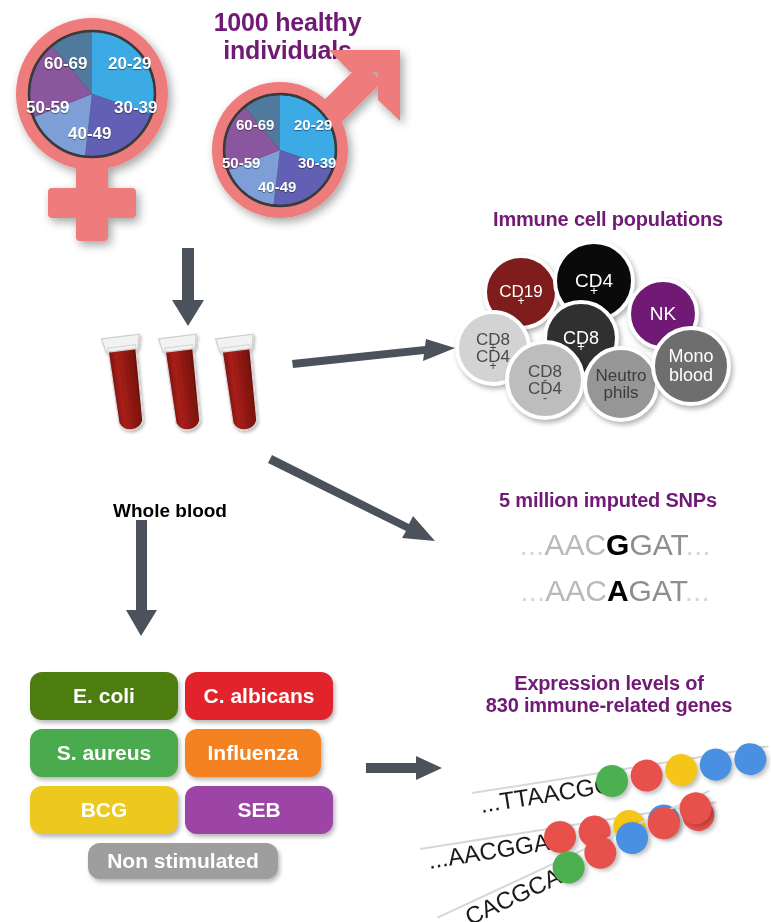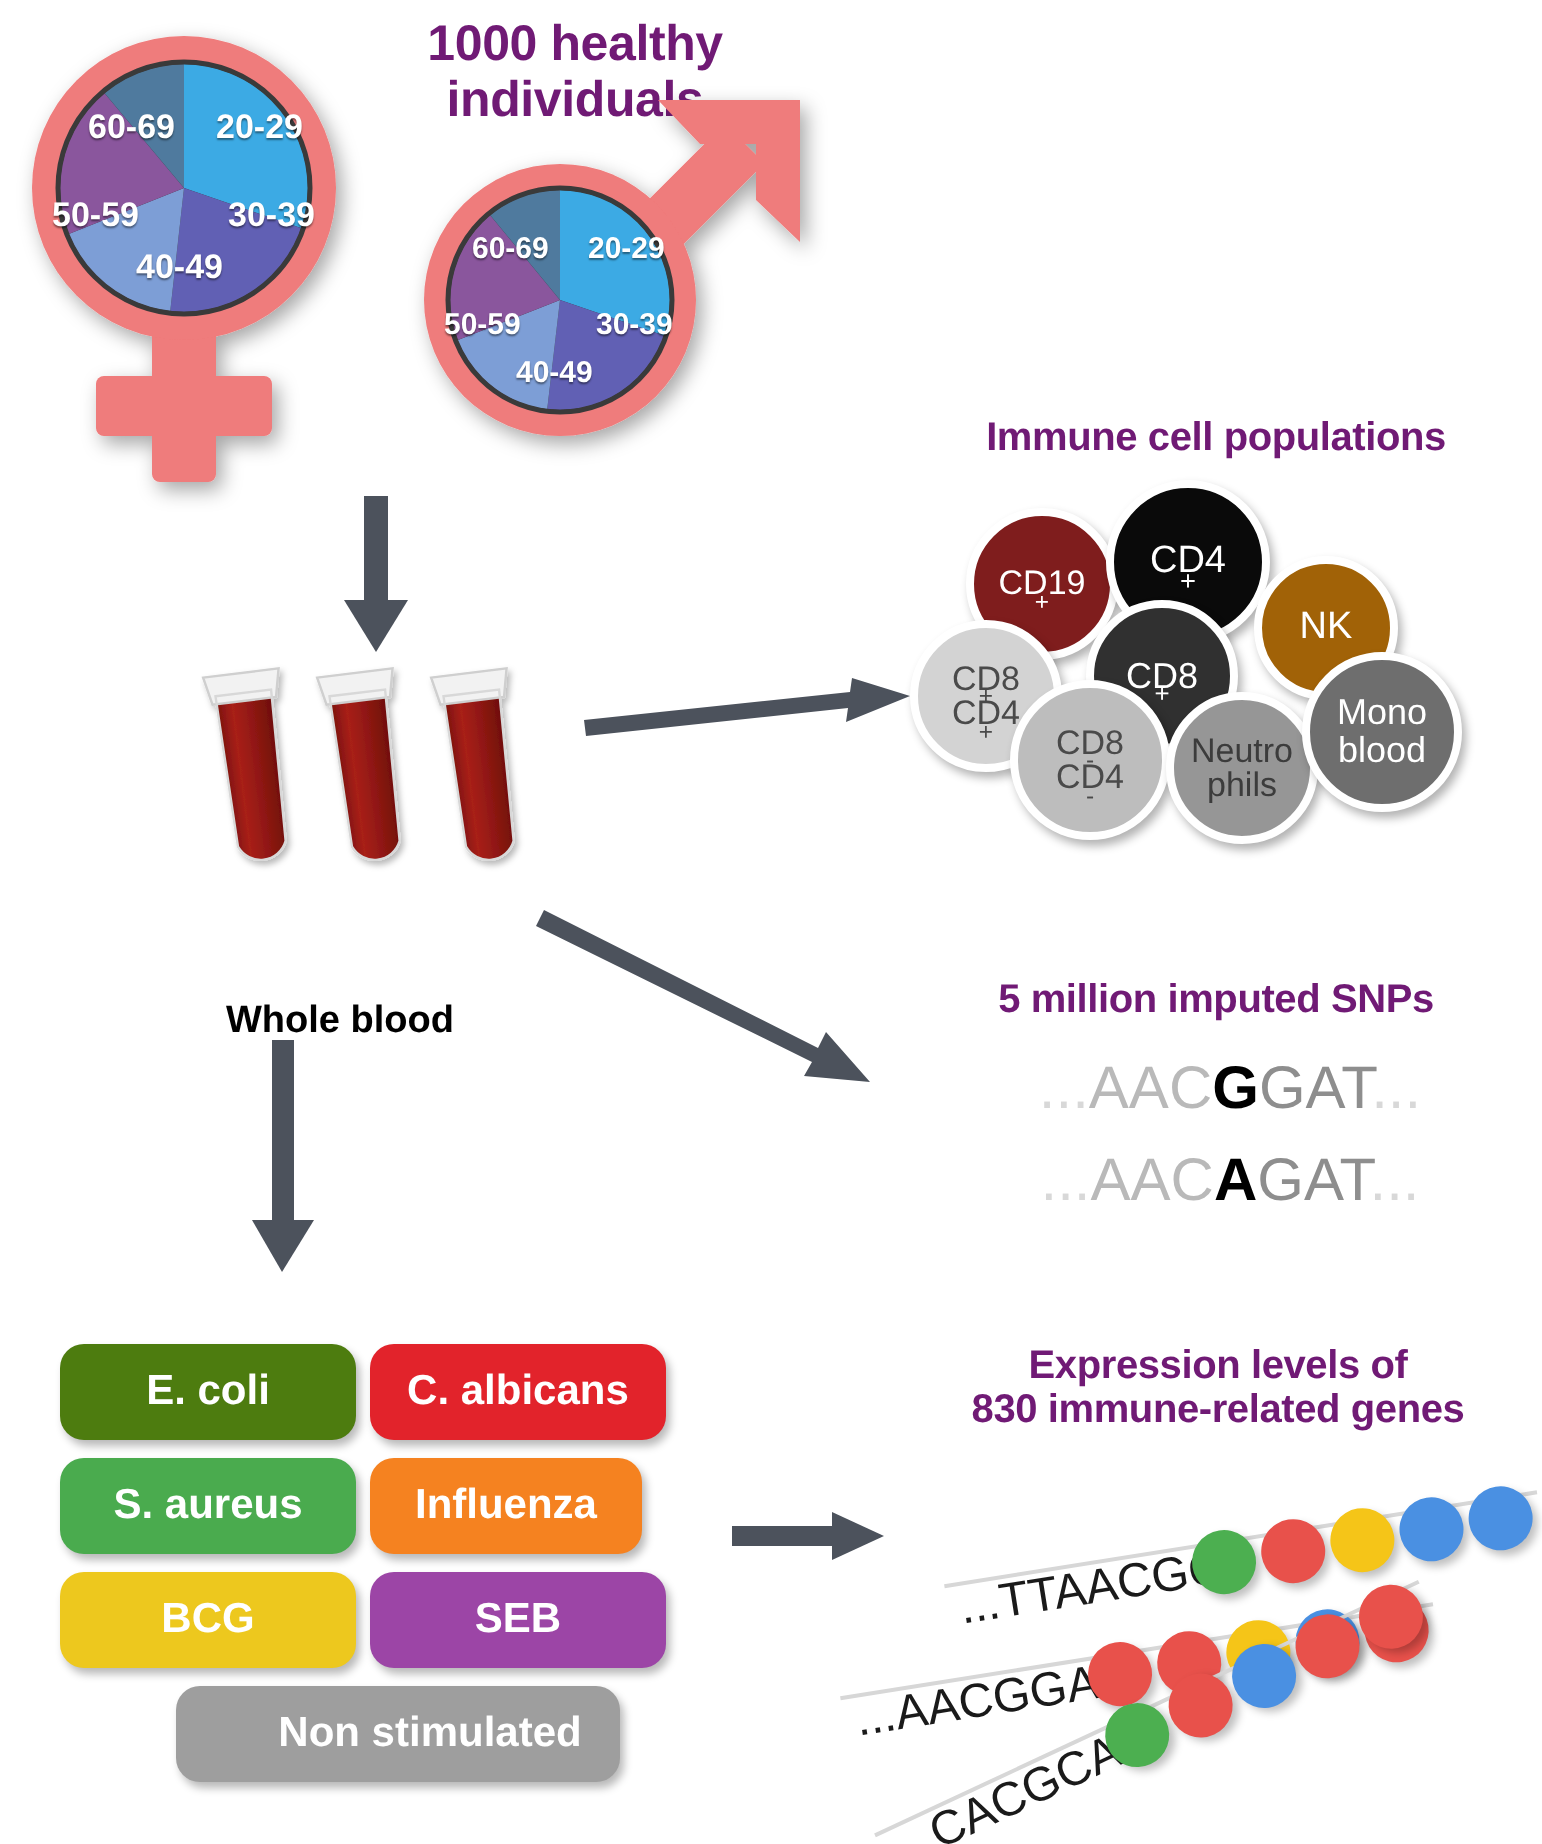--- a/index.html
+++ b/index.html
@@ -238,21 +238,21 @@
       <div class="cell" style="left: 28px; top: 14px; width: 76px; height: 76px; background: #7f1d1d; color: rgb(255, 255, 255); font-size: 17px; z-index: 10;">
         <div>
           <span>CD19<span class="sup">+</span></span>
         </div>
       </div>
       <div class="cell" style="left: 98px; top: 0px; width: 82px; height: 82px; background: rgb(10, 10, 10); color: rgb(255, 255, 255); font-size: 19px; z-index: 11;">
         <div>
           <span>CD4<span class="sup">+</span></span>
         </div>
       </div>
-      <div class="cell" style="left: 172px; top: 38px; width: 72px; height: 72px; background: #a16207; color: rgb(255, 255, 255); font-size: 19px; z-index: 12;">
+      <div class="cell" style="left: 172px; top: 38px; width: 72px; height: 72px; background: #701a75; color: rgb(255, 255, 255); font-size: 19px; z-index: 12;">
         <div>
           <span>NK</span>
         </div>
       </div>
       <div class="cell" style="left: 0px; top: 70px; width: 76px; height: 76px; background: rgb(211, 211, 211); color: rgb(74, 74, 74); font-size: 17px; z-index: 13;">
         <div>
           <span>CD8<span class="sup">+</span></span>
           <span>CD4<span class="sup">+</span></span>
         </div>
       </div>
@@ -299,21 +299,21 @@
       </div>
       <div class="stim" style="left: 155px; top: 57px; width: 136px; height: 48px; background: rgb(245, 130, 32);">
         <span>Influenza</span>
       </div>
       <div class="stim" style="left: 0px; top: 114px; width: 148px; height: 48px; background: rgb(237, 200, 30);">
         <span>BCG</span>
       </div>
       <div class="stim" style="left: 155px; top: 114px; width: 148px; height: 48px; background: rgb(156, 69, 166);">
         <span>SEB</span>
       </div>
-      <div class="stim" style="left: 58px; top: 171px; width: 190px; height: 48px; background: rgb(158, 158, 158); padding-left: 32px;">
+      <div class="stim" style="left: 58px; top: 171px; width: 190px; height: 36px; background: rgb(158, 158, 158);">
         <span>Non stimulated</span>
       </div>
     </div>
 
   <div class="abs arrow" id="arrow-stimuli-to-expression">
     <svg width="78" height="32" viewBox="0 0 78 32">
       <rect x="0" y="11" width="52" height="10" fill="#4c525c"></rect>
       <polygon points="50,4 76,16 50,28" fill="#4c525c"></polygon>
     </svg>
   </div>

